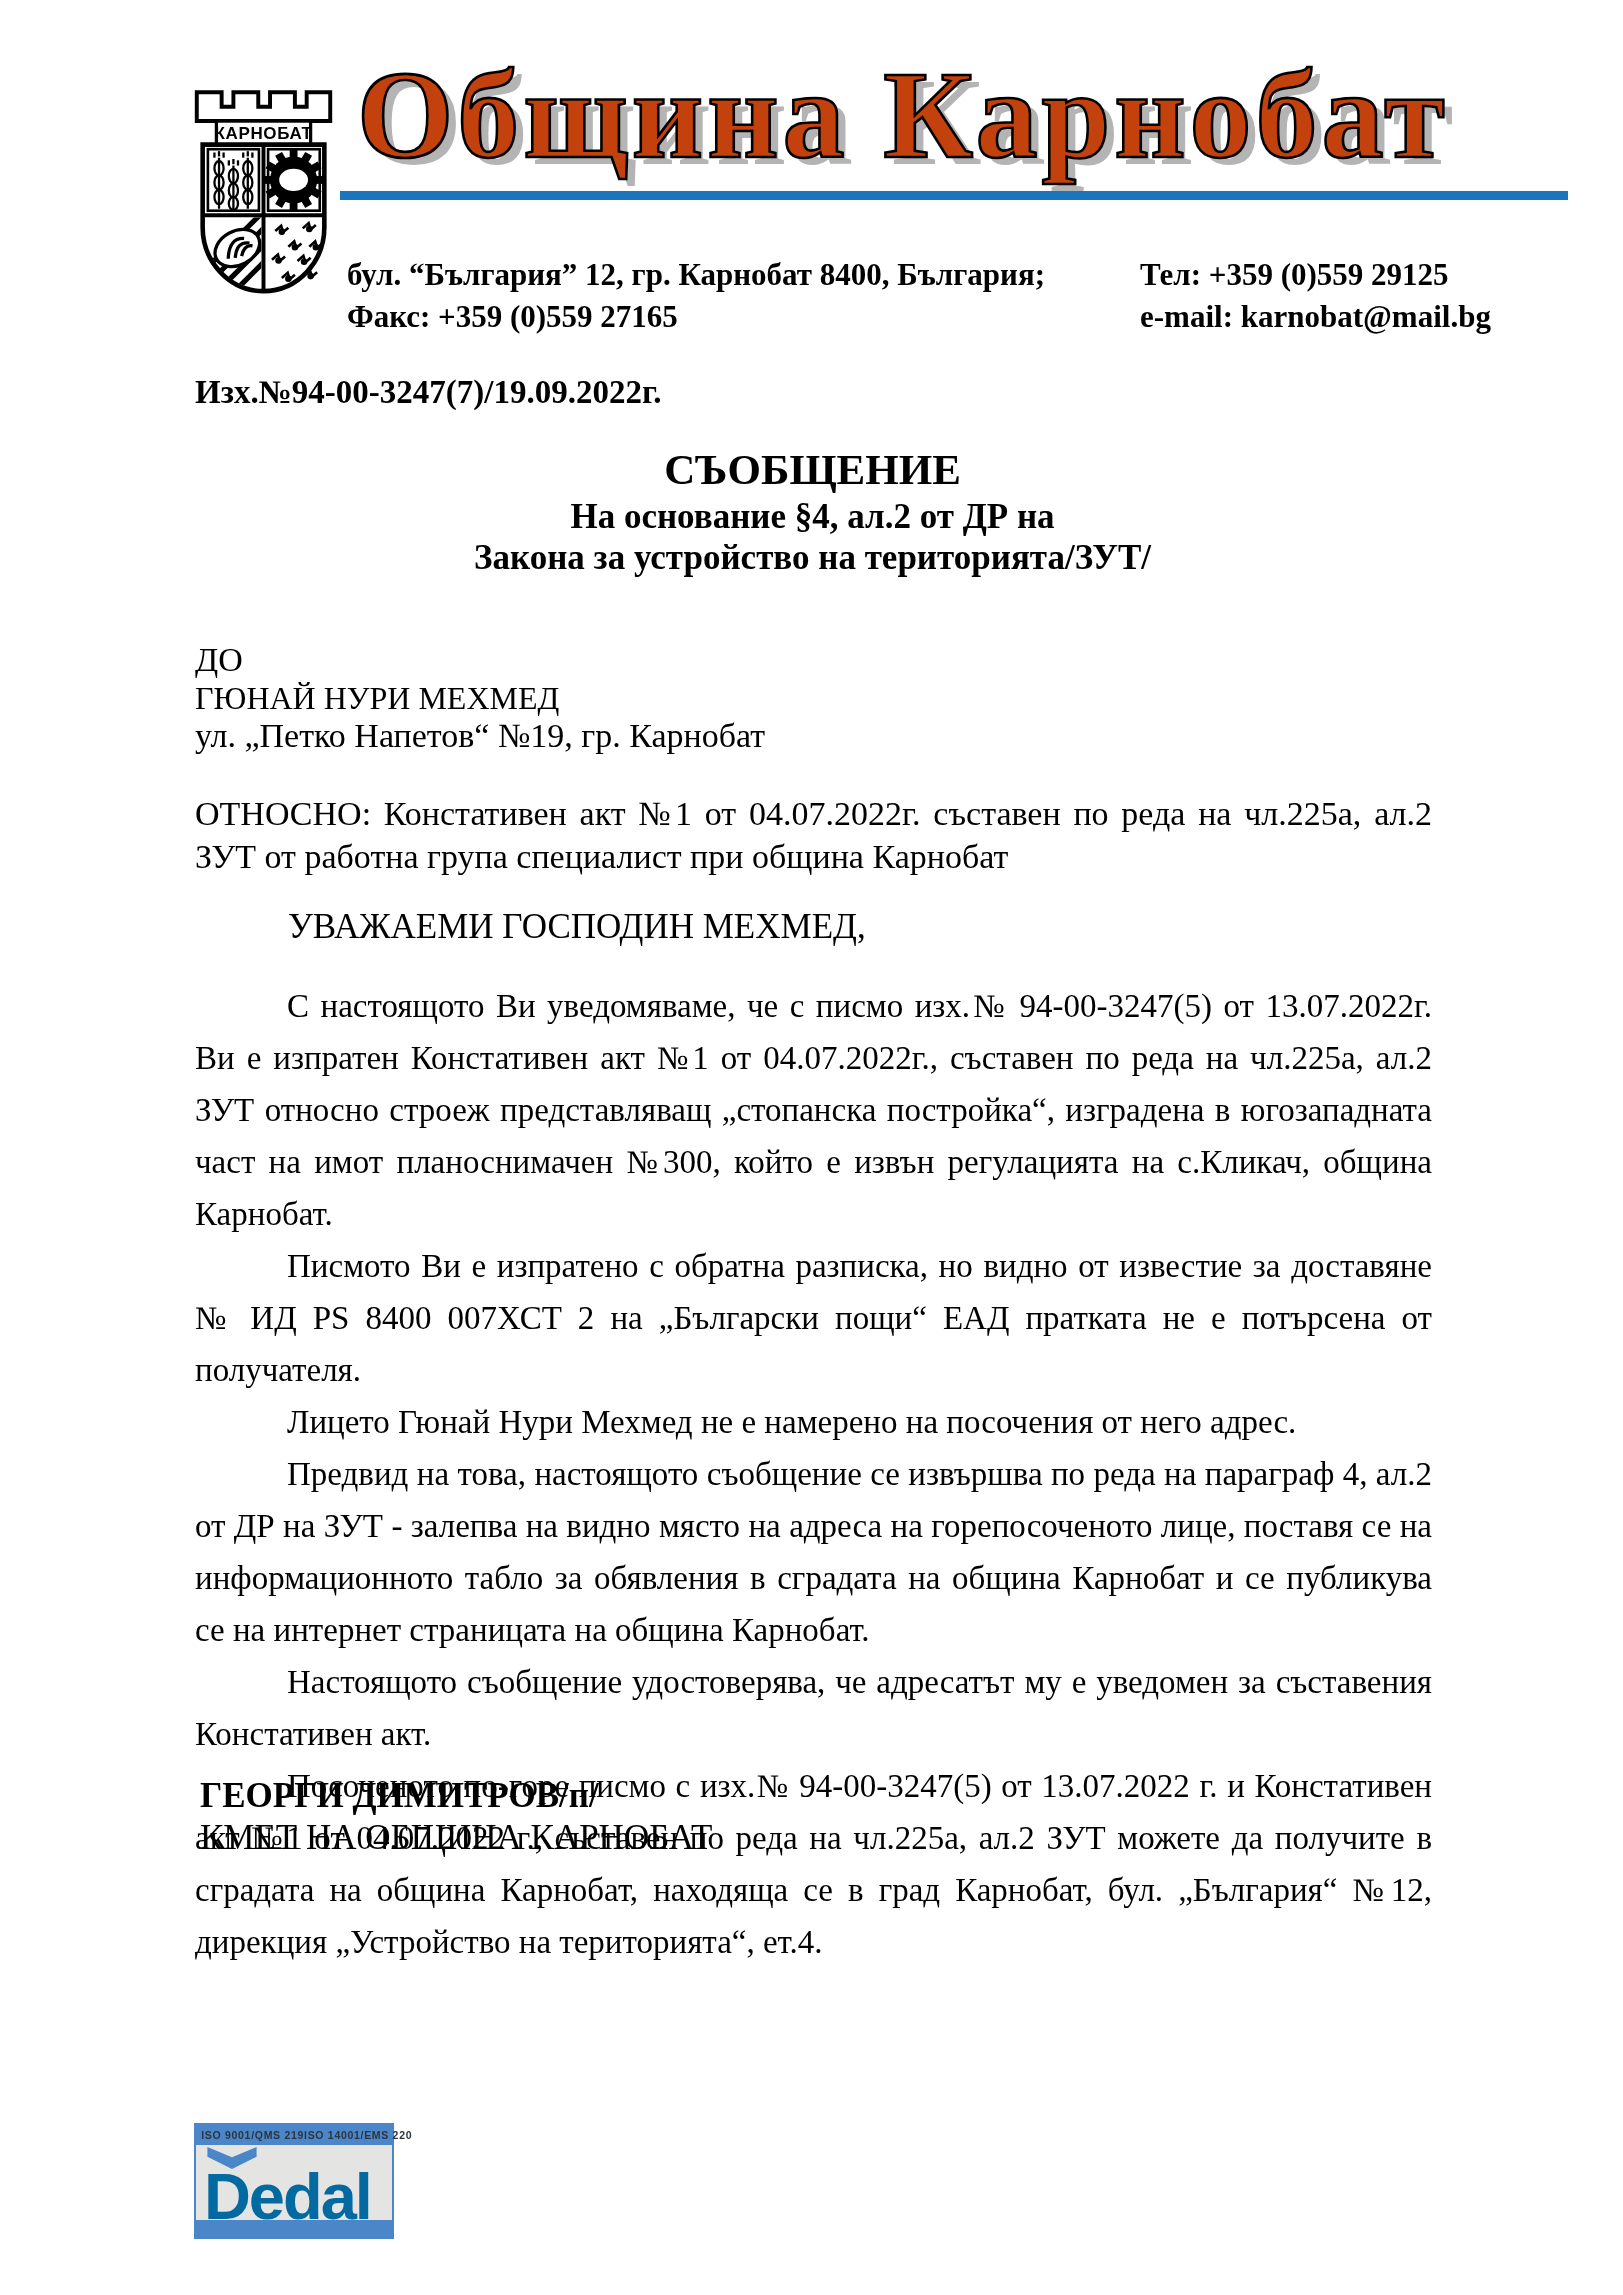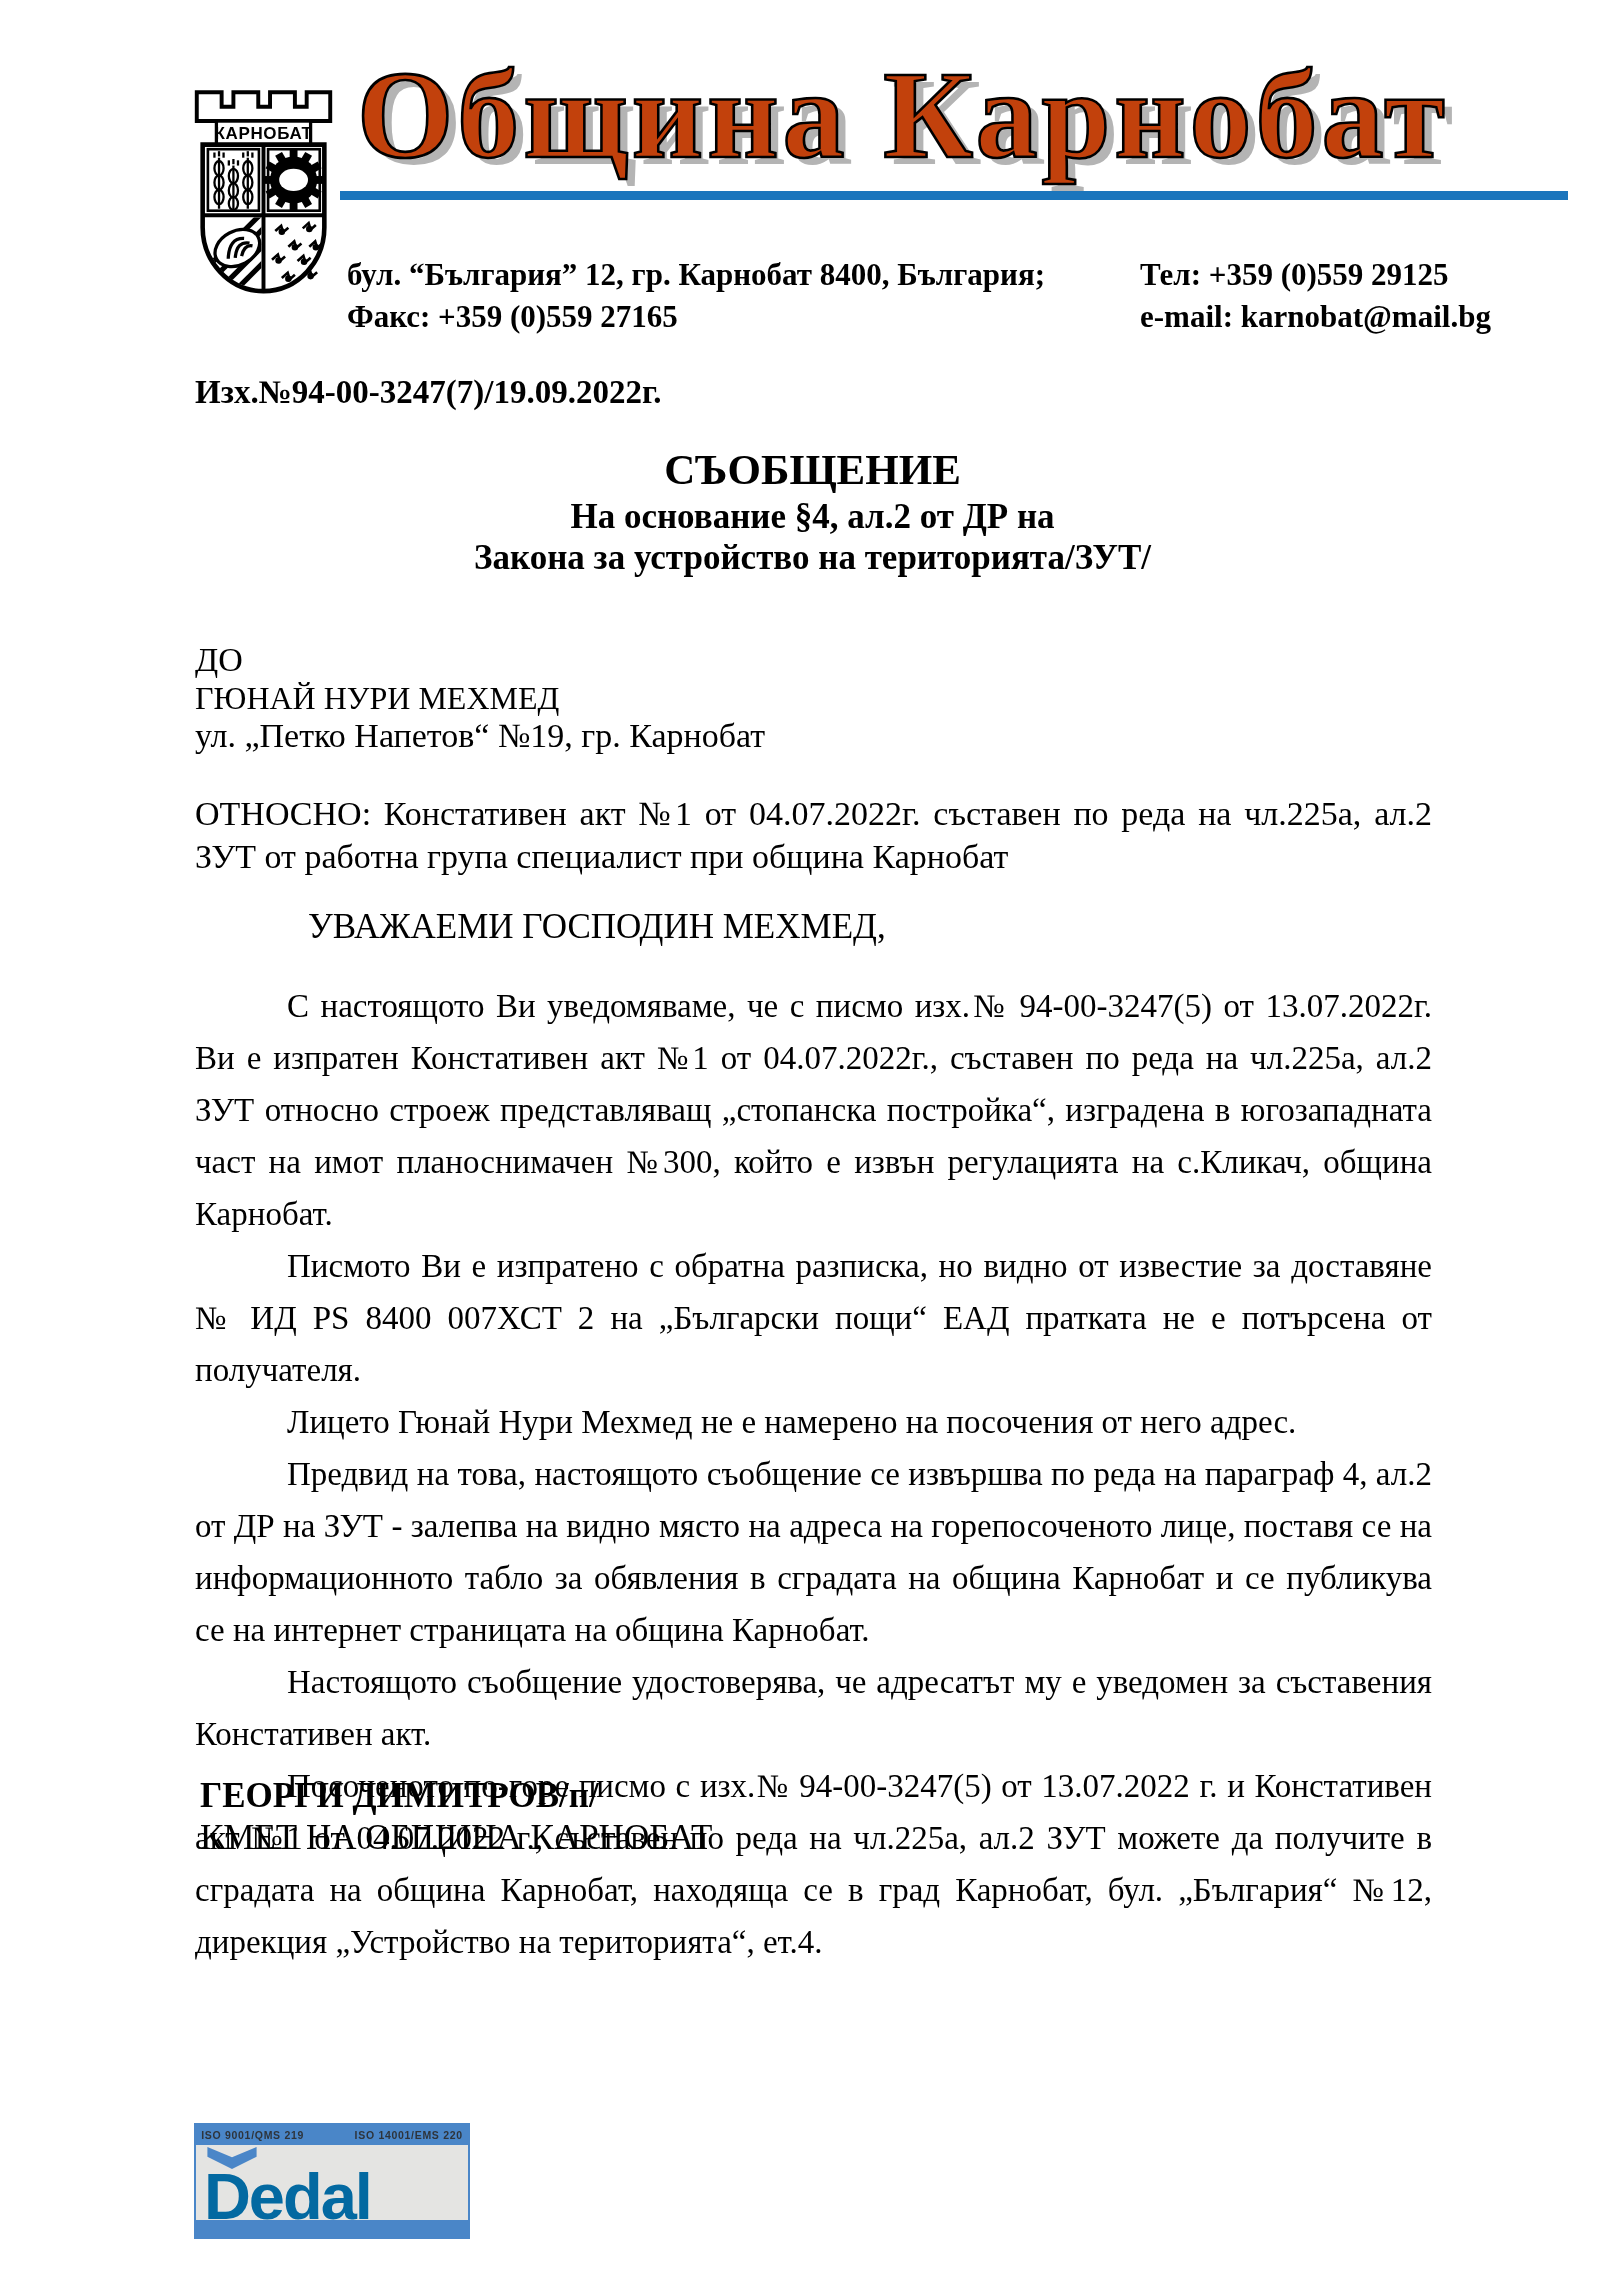--- a/index.html
+++ b/index.html
@@ -49,36 +49,36 @@
   .recipient{left:195px;top:641px;font-size:34px;line-height:38px;}
   .recipient .name{font-weight:normal;font-size:32px;}
 
   
   .subject{
     left:195px;top:792px;width:1237px;
     font-size:34px;line-height:43px;text-align:justify;
   }
 
   
-  .salutation{left:288px;top:907px;font-size:35px;white-space:nowrap;margin-left:20px;}
+  .salutation{left:288px;top:907px;font-size:35px;white-space:nowrap;}
 
   
   .body-text{
     left:195px;top:980px;width:1237px;
     font-size:33px;line-height:52px;text-align:justify;
   }
   .body-text p{margin:0;text-indent:92px;}
 
   
   .signature{left:200px;top:1775px;font-size:35px;line-height:42px;white-space:nowrap;}
   .signature .sig-name{font-weight:bold;}
 
   
   .dedal{
-    left:194px;top:2123px;width:276px;height:116px;
+    left:194px;top:2123px;width:200px;height:116px;
     border:2.6px solid var(--brand-blue);
     display:flex;flex-direction:column;
     font-family:"Liberation Sans", sans-serif;
   }
   .dedal-iso{
     height:19.6px;background:var(--brand-blue);
     display:flex;justify-content:space-between;align-items:center;
     padding:0 5.2px;
     font-size:10.5px;font-weight:bold;letter-spacing:0.7px;color:#2e343b;
     white-space:nowrap;

